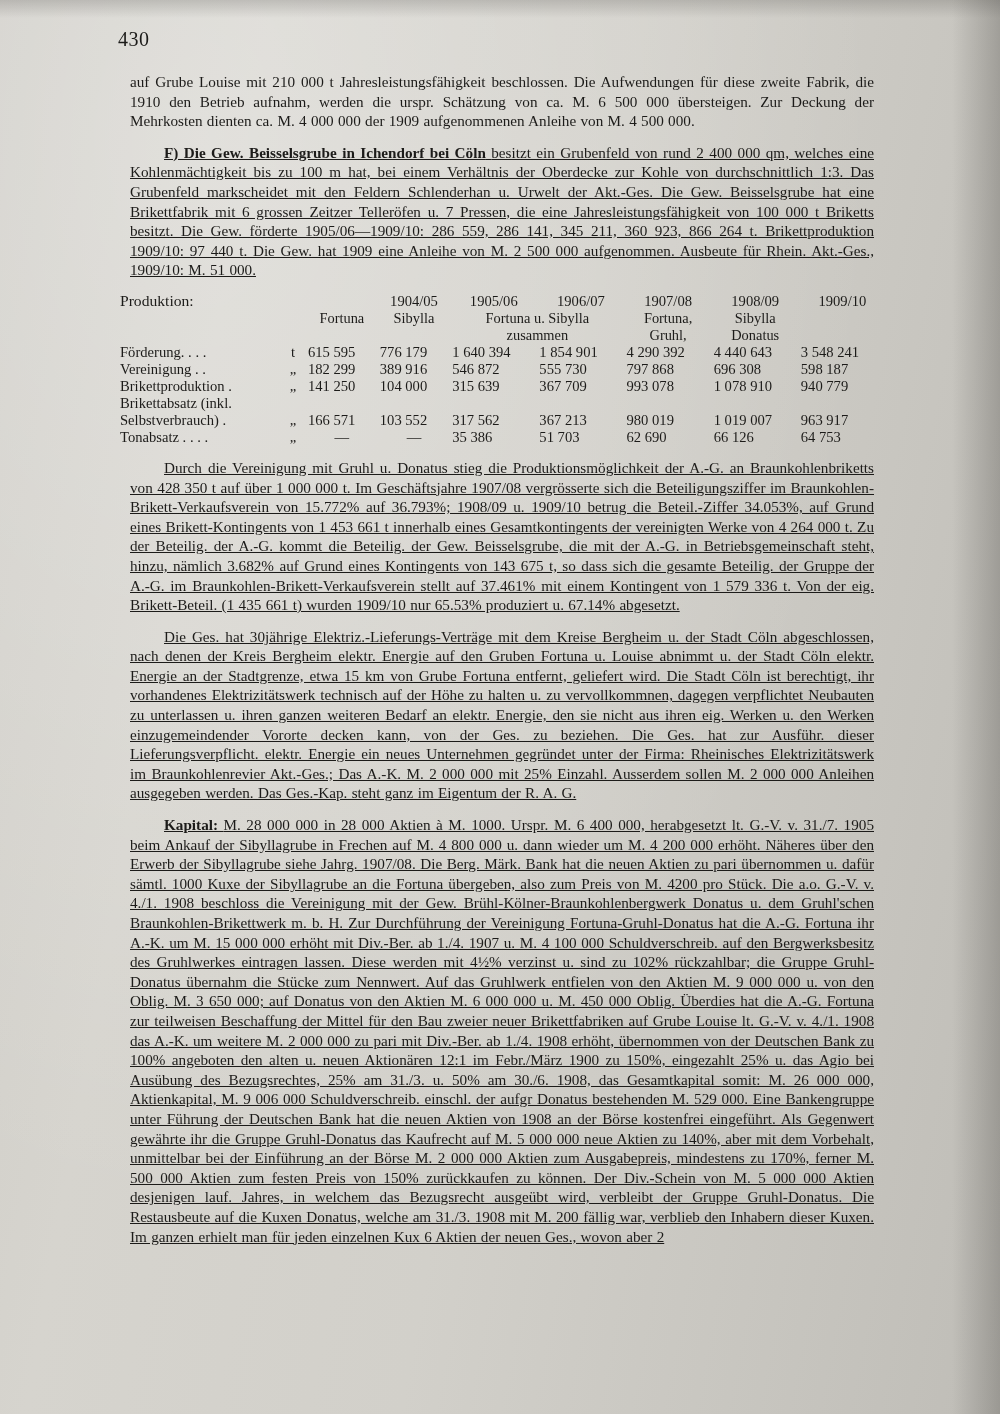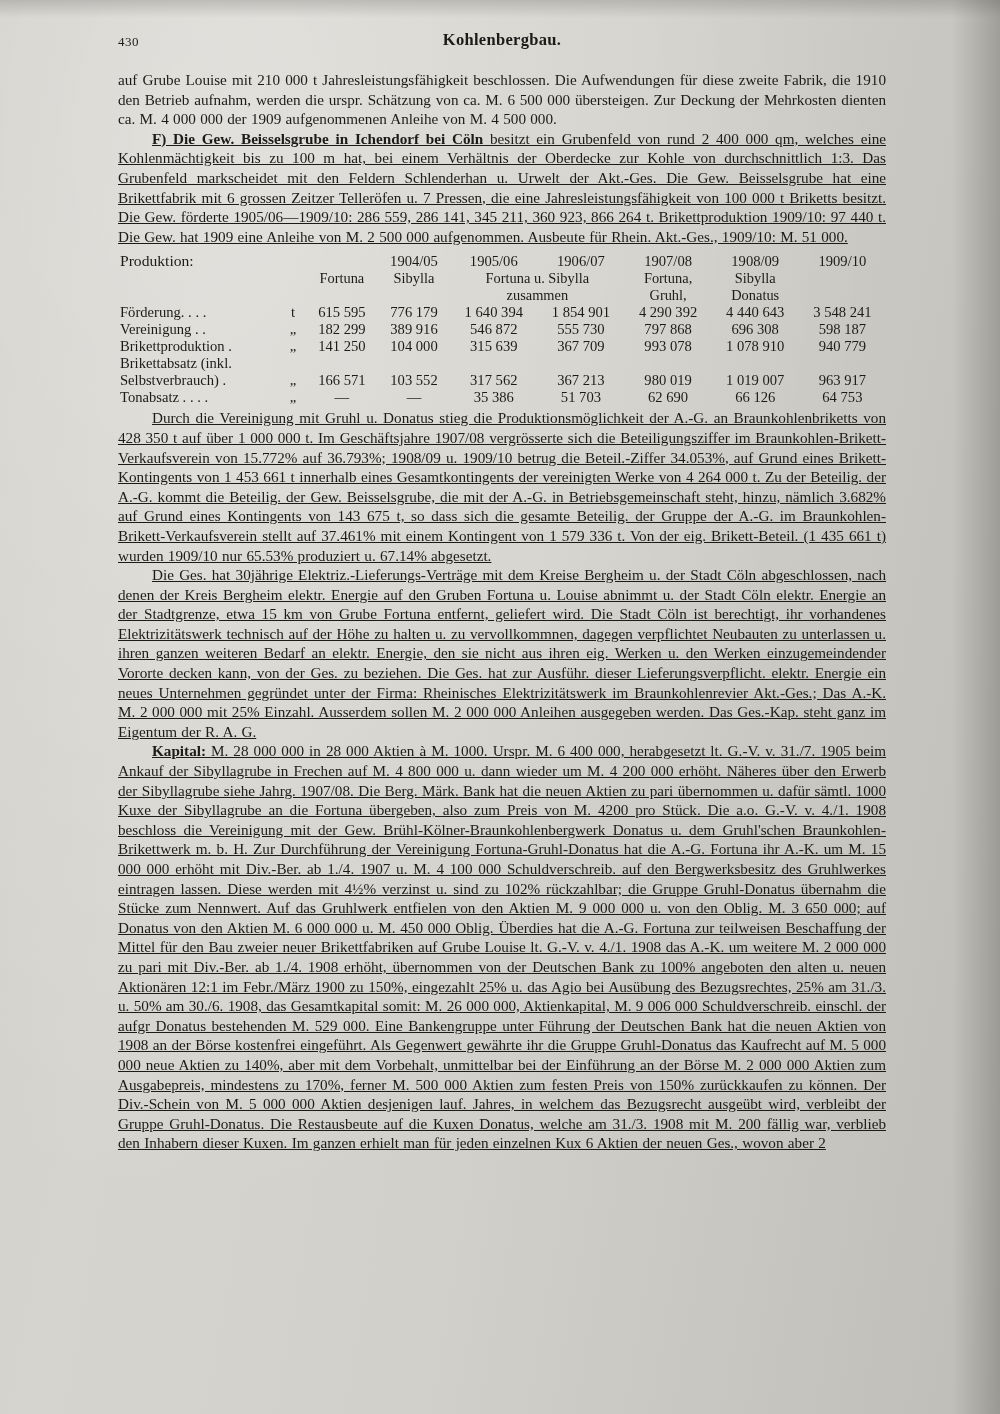--- a/index.html
+++ b/index.html
@@ -47,36 +47,36 @@
     color: #1c1b19;
   }
   .header-row {
     position: relative;
     height: 34px;
     margin-bottom: 10px;
   }
   .folio {
     position: absolute;
     left: 0;
-    top: 8px;
-    font-size: 13px;
+    top: 2px;
+    font-size: 20px;
     letter-spacing: 0.5px;
   }
   .running-head {
     position: absolute;
     left: 0;
     right: 0;
     top: 4px;
     text-align: center;
     font-size: 16.5px;
     font-weight: bold;
     letter-spacing: 0.3px;
   }
   p {
-    margin: 0;
+    margin: 12px;
     font-size: 15.2px;
     line-height: 19.6px;
     text-align: justify;
     text-justify: inter-word;
     word-spacing: 0.5px;
   }
   p.ind {
     text-indent: 34px;
     text-decoration: underline;
   }
@@ -113,40 +113,39 @@
   }
   .rowlab {
     text-align: left;
     padding-right: 4px;
   }
   .unit {
     text-align: center;
     width: 22px;
   }
   .num {
-    text-align: center;
+    text-align: left;
     padding-left: 10px;
   }
   .dash {
     text-align: center;
   }
   .sub {
     padding-left: 14px;
   }
   .body-block p + p { margin-top: 0; }
 </style>
 </head>
 <body>
 
 <div class="page">
   <div class="content">
 
     <div class="header-row">
       <div class="folio">430</div>
-      <div class="running-head">Kohlenbergbau.</div>
     </div>
 
     <div class="body-block">
 
       <p>auf Grube Louise mit 210 000 t Jahresleistungsfähigkeit beschlossen. Die Aufwendungen für diese zweite Fabrik, die 1910 den Betrieb aufnahm, werden die urspr. Schätzung von ca. M. 6 500 000 übersteigen. Zur Deckung der Mehrkosten dienten ca. M. 4 000 000 der 1909 aufgenommenen Anleihe von M. 4 500 000.</p>
 
       <p class="ind"><span class="run-label">F) Die Gew. Beisselsgrube in Ichendorf bei Cöln</span> <span>besitzt ein Grubenfeld von rund 2 400 000 qm, welches eine Kohlenmächtigkeit bis zu 100 m hat, bei einem Verhältnis der Oberdecke zur Kohle von durchschnittlich 1:3. Das Grubenfeld markscheidet mit den Feldern Schlenderhan u. Urwelt der Akt.-Ges. Die Gew. Beisselsgrube hat eine Brikettfabrik mit 6 grossen Zeitzer Telleröfen u. 7 Pressen, die eine Jahresleistungsfähigkeit von 100 000 t Briketts besitzt. Die Gew. förderte 1905/06—1909/10: 286 559, 286 141, 345 211, 360 923, 866 264 t. Brikettproduktion 1909/10: 97 440 t. Die Gew. hat 1909 eine Anleihe von M. 2 500 000 aufgenommen. Ausbeute für Rhein. Akt.-Ges., 1909/10: M. 51 000.</span></p>
 
       <table class="prod">
         <tbody>

